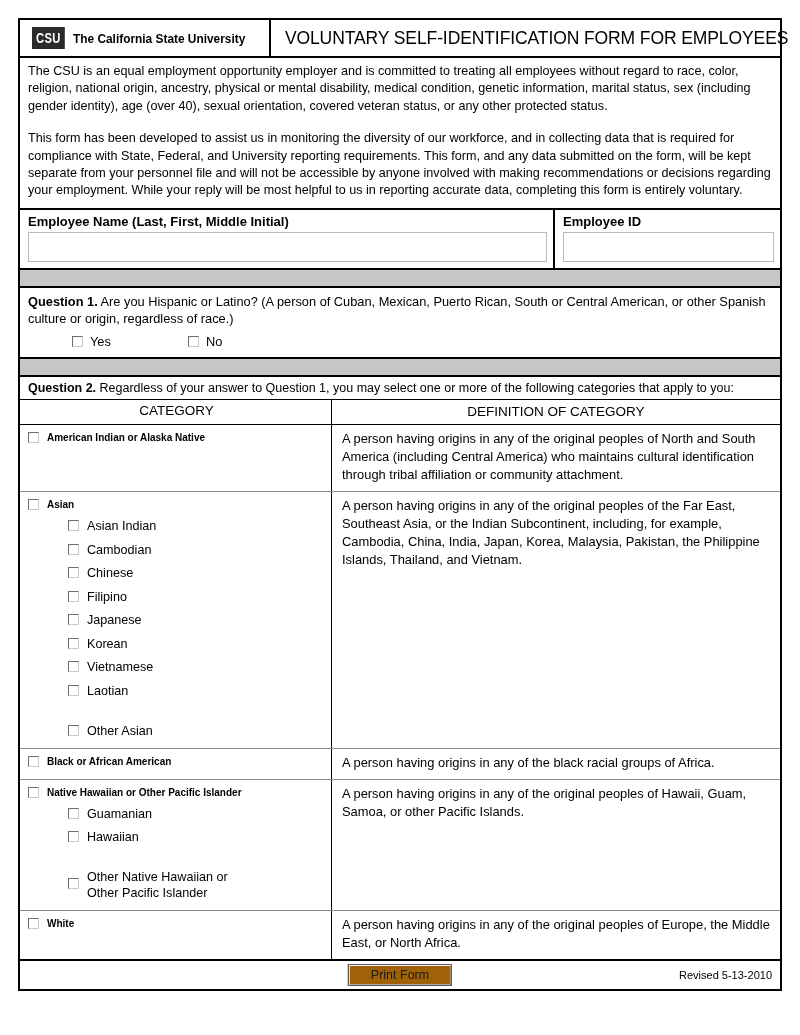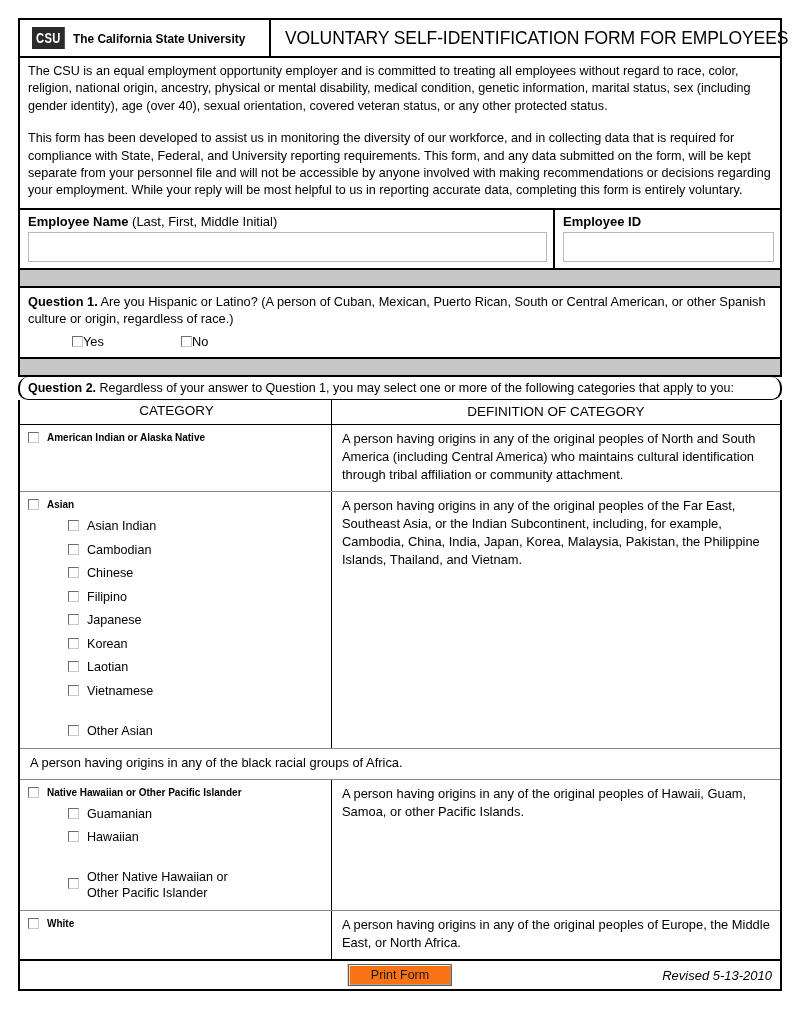--- a/index.html
+++ b/index.html
@@ -99,21 +99,21 @@
     box-sizing: border-box;
   }
   .emp-cell.name { flex: 0 0 535px; border-right: 2px solid #000; }
   .emp-cell.id   { flex: 1; }
   .emp-label {
     font-size: 13px;
     margin-bottom: 3px;
     white-space: nowrap;
   }
   .emp-label b { font-weight: bold; }
-  .emp-label span { font-weight: normal; }
+  .emp-label span { font-weight: bold; }
   .emp-input {
     height: 30px;
     border: 1px solid #b9b9b9;
     background: #ffffff;
     box-sizing: border-box;
     width: 100%;
     font-family: "Liberation Sans", sans-serif;
     font-size: 12.5px;
     padding: 2px 4px;
     outline: none;
@@ -142,20 +142,21 @@
   .q-label { font-weight: bold; }
   .q1-options {
     display: flex;
     align-items: center;
     margin-top: 5px;
     padding-left: 44px;
   }
   .opt {
     display: flex;
     align-items: center;
+    gap: 7px;
     margin-right: 77px;
     font-size: 12.8px;
   }
 
   
   .cb {
     width: 11px;
     height: 11px;
     box-sizing: border-box;
     background: #ffffff;
@@ -170,21 +171,20 @@
 
   
   .q2-head {
     border-left: 2px solid #000;
     border-right: 2px solid #000;
     border-bottom: 1px solid #000;
     padding: 4px 6px 4px 8px;
     font-size: 12.5px;
     white-space: nowrap;
     box-sizing: border-box;
-    border-radius: 10px;
   }
   .table {
     border-left: 2px solid #000;
     border-right: 2px solid #000;
     border-bottom: 2px solid #000;
     box-sizing: border-box;
   }
   .trow {
     display: flex;
     border-bottom: 1px solid #8a8a8a;
@@ -248,35 +248,34 @@
     height: 30px;
     display: flex;
     align-items: center;
     position: relative;
     box-sizing: border-box;
   }
   .print-btn {
     position: absolute;
     left: 50%;
     transform: translateX(-50%);
-    background: #f97316;
+    background: #a16207;
     border: 1px solid #5a5a5a;
     box-shadow: inset 1px 1px 0 #f4f3ef, inset -1px -1px 0 #a9a59b;
     font-family: "Liberation Sans", sans-serif;
     font-size: 12.5px;
     color: #1a1a1a;
     padding: 3px 22px;
     cursor: pointer;
     line-height: 14px;
   }
   .revised {
     position: absolute;
     right: 8px;
-    font-style: italic;
-    font-size: 13px;
+    font-size: 11px;
   }
 </style>
 </head>
 <body>
 
 <div class="page">
 
   <div class="header">
     <div class="header-logo">
       <span class="csu-mark">CSU</span>
@@ -372,36 +371,42 @@
           <li>
             <span class="cb"></span>
             <span class="lbl">Japanese</span>
           </li>
           <li>
             <span class="cb"></span>
             <span class="lbl">Korean</span>
           </li>
           <li>
             <span class="cb"></span>
+            <span class="lbl">Vietnamese</span>
+          </li>
+          <li>
+            <span class="cb"></span>
             <span class="lbl">Laotian</span>
           </li>
           <li>
             <span class="cb"></span>
-            <span class="lbl">Vietnamese</span>
-          </li>
-          <li>
-            <span class="cb"></span>
             <span class="lbl">Other Asian</span>
           </li>
         </ul>
       </div>
       <div class="tcol-right">A person having origins in any of the original peoples of the Far East, Southeast Asia, or the Indian Subcontinent, including, for example, Cambodia, China, India, Japan, Korea, Malaysia, Pakistan, the Philippine Islands, Thailand, and Vietnam.</div>
     </div>
 
     <div class="trow">
+      <div class="tcol-left">
+        <label class="cat-main">
+          <span class="cb"></span>
+          <span>Black or African American</span>
+        </label>
+      </div>
       <div class="tcol-right">A person having origins in any of the black racial groups of Africa.</div>
     </div>
 
     <div class="trow">
       <div class="tcol-left">
         <label class="cat-main">
           <span class="cb"></span>
           <span>Native Hawaiian or Other Pacific Islander</span>
         </label>
         <ul class="sublist">

